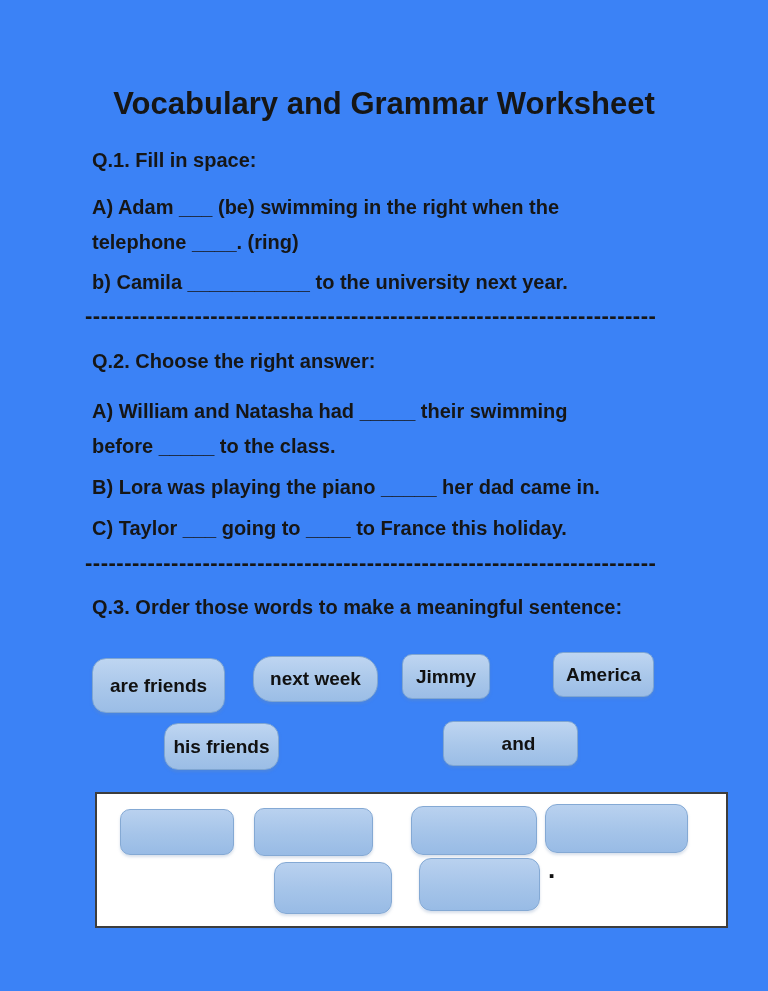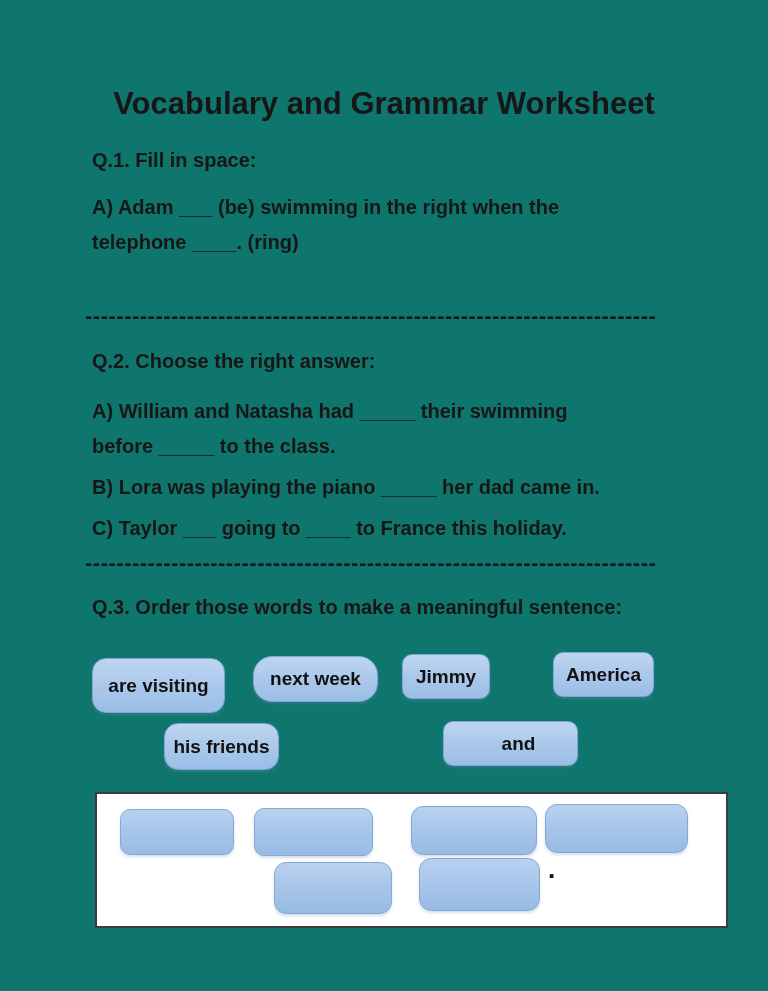--- a/index.html
+++ b/index.html
@@ -1,21 +1,21 @@
 <!DOCTYPE html>
 <html><head>
 <meta charset="utf-8">
 <style>
   html, body { margin: 0; padding: 0; background: #e8e8e8; }
   .page {
     position: relative;
     width: 768px;
     height: 991px;
     margin: 0 auto;
-    background: #0f766e;
+    background: #3b82f6;
     font-family: "Liberation Sans", sans-serif;
     font-weight: bold;
     color: #161616;
     overflow: hidden;
   }
   .title {
     position: absolute;
     top: 86px; left: 0;
     width: 100%;
     text-align: center;
@@ -102,20 +102,23 @@
 
   <h1 class="title">Vocabulary and Grammar Worksheet</h1>
 
   <div class="heading q1-h">Q.1. Fill in space:</div>
 
   <div class="para q1-a">
     <div class="line">A) Adam ___ (be) swimming in the right when the</div>
     <div class="line">telephone ____. (ring)</div>
   </div>
 
+  <div class="para q1-b">
+    <div class="line">b) Camila ___________ to the university next year.</div>
+  </div>
 
   <div class="sep sep1">------------------------------------------------------------------------------------------</div>
 
   <div class="heading q2-h">Q.2. Choose the right answer:</div>
 
   <div class="para q2-a">
     <div class="line">A) William and Natasha had _____ their swimming</div>
     <div class="line">before _____ to the class.</div>
   </div>
 
@@ -124,21 +127,21 @@
   </div>
 
   <div class="para q2-c">
     <div class="line">C) Taylor ___ going to ____ to France this holiday.</div>
   </div>
 
   <div class="sep sep2">------------------------------------------------------------------------------------------</div>
 
   <div class="heading q3-h">Q.3. Order those words to make a meaningful sentence:</div>
 
-  <div class="tile tile-1">are visiting</div>
+  <div class="tile tile-1">are friends</div>
   <div class="tile tile-2">next week</div>
   <div class="tile tile-3">Jimmy</div>
   <div class="tile tile-4">America</div>
   <div class="tile tile-5">his friends</div>
   <div class="tile tile-6">and</div>
 
   <div class="answer-box">
     <div class="slot slot-1"></div>
     <div class="slot slot-2"></div>
     <div class="slot slot-3"></div>

